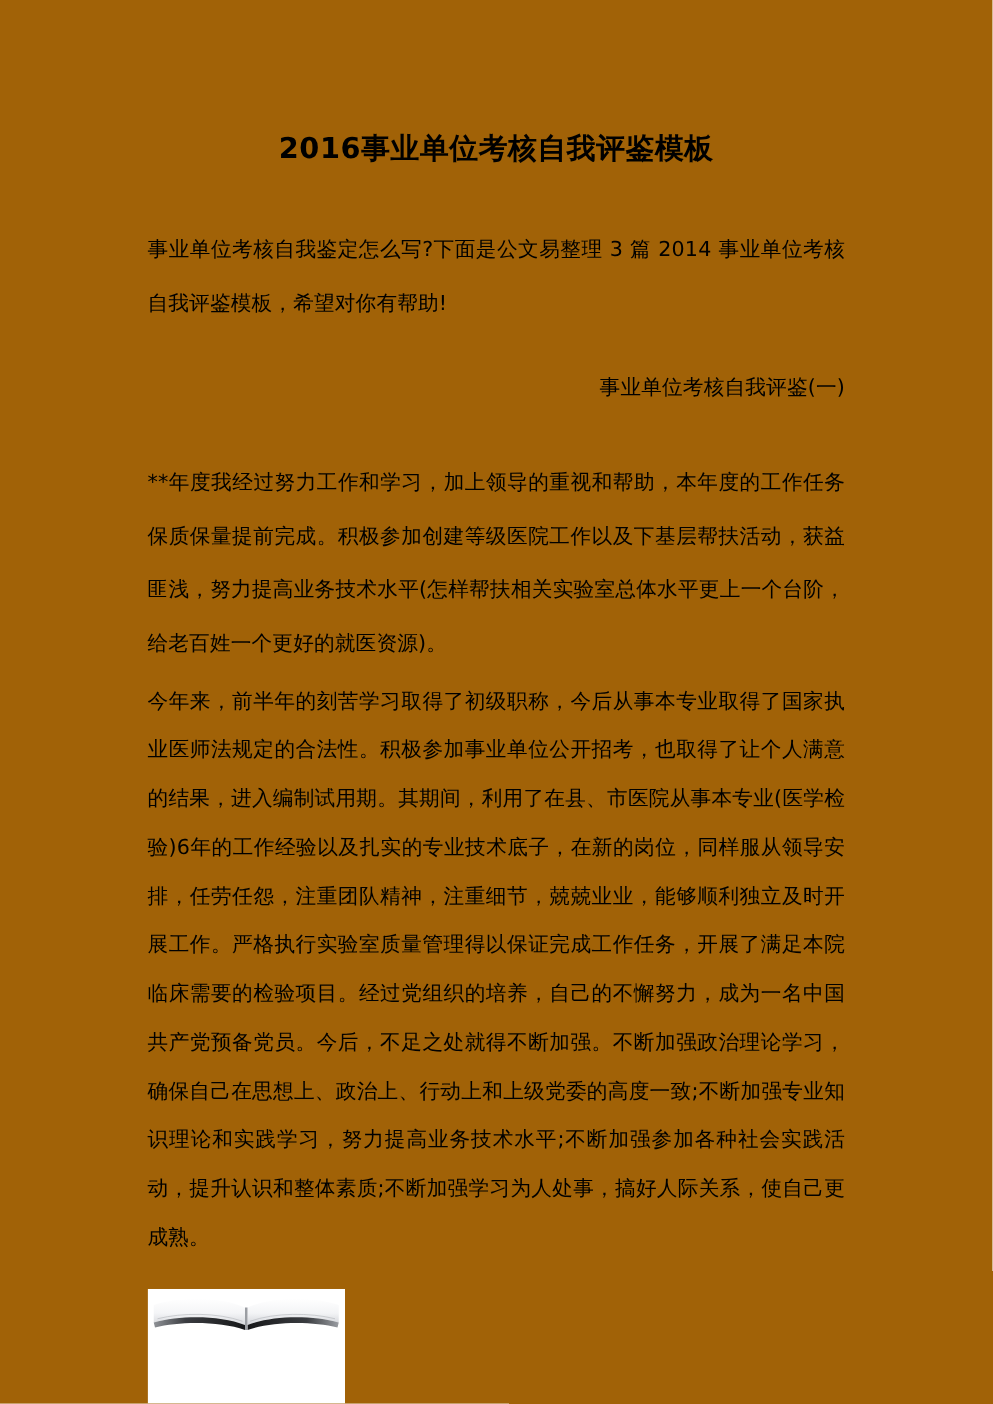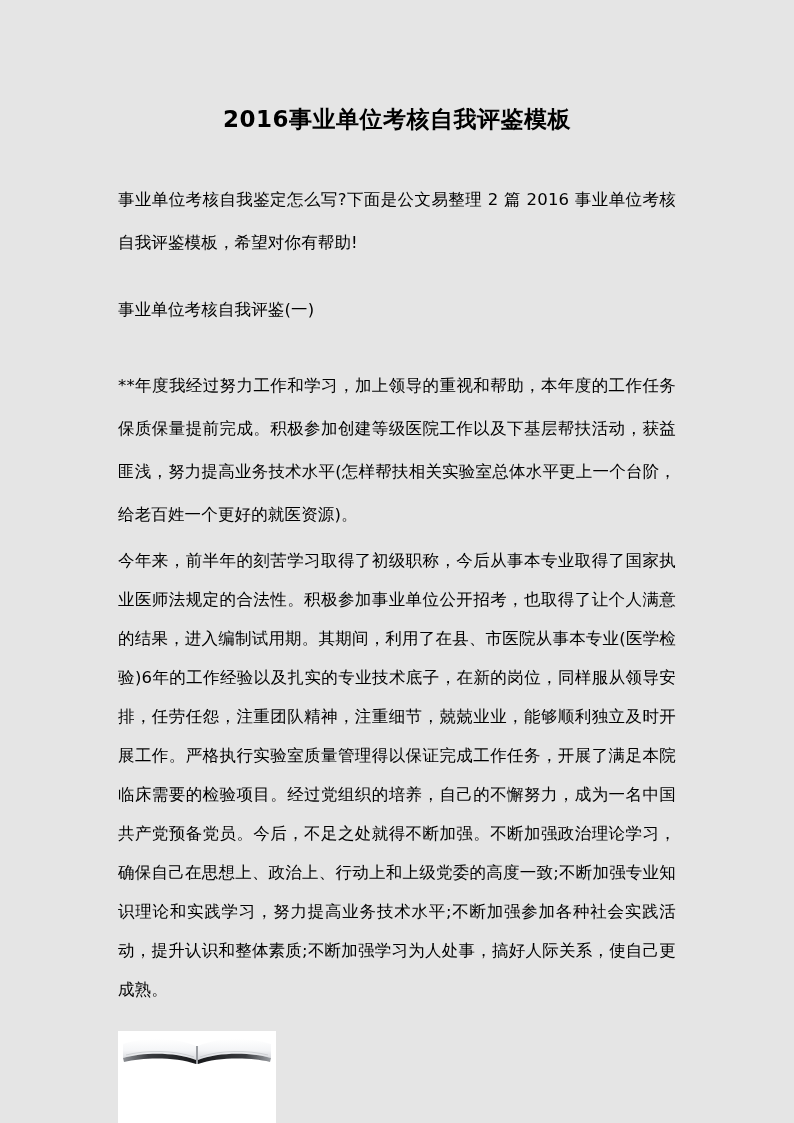--- a/index.html
+++ b/index.html
@@ -4,21 +4,21 @@
 <style>
   html, body {
     margin: 0;
     padding: 0;
     background: #ffffff;
   }
   .page {
     position: relative;
     width: 794px;
     height: 1123px;
-    background: #e5e5e5;
+    background: #a16207;
     overflow: hidden;
     font-family: "DejaVu Sans", "Liberation Sans", sans-serif;
     color: #000000;
   }
   .content {
     position: absolute;
     left: 118px;
     top: 0;
     width: 558px;
   }
@@ -47,21 +47,21 @@
     line-height: 43px;
     text-align: justify;
     text-justify: inter-character;
     color: #000000;
     letter-spacing: 0.15px;
   }
   .para.tight {
     line-height: 39px;
   }
   .para.last-loose {
-    text-align: left;
+    text-align: right;
   }
   #intro-block { top: 178px; }
   #section-heading-block { top: 288px; }
   #para-one-block { top: 364px; }
   #para-two-block { top: 541px; }
 
   .book-image {
     position: absolute;
     left: 118px;
     top: 1031px;
@@ -76,21 +76,21 @@
 </head>
 <body>
 
 <div class="page">
 
   <div class="content">
 
     <h1 class="doc-title">2016事业单位考核自我评鉴模板</h1>
 
     <div class="body-block" id="intro-block">
-      <p class="para">事业单位考核自我鉴定怎么写?下面是公文易整理 2 篇 2016 事业单位考核自我评鉴模板，希望对你有帮助!</p>
+      <p class="para">事业单位考核自我鉴定怎么写?下面是公文易整理 3 篇 2014 事业单位考核自我评鉴模板，希望对你有帮助!</p>
     </div>
 
     <div class="body-block" id="section-heading-block">
       <p class="para last-loose">事业单位考核自我评鉴(一)</p>
     </div>
 
     <div class="body-block" id="para-one-block">
       <p class="para">**年度我经过努力工作和学习，加上领导的重视和帮助，本年度的工作任务保质保量提前完成。积极参加创建等级医院工作以及下基层帮扶活动，获益匪浅，努力提高业务技术水平(怎样帮扶相关实验室总体水平更上一个台阶，给老百姓一个更好的就医资源)。</p>
     </div>
 

